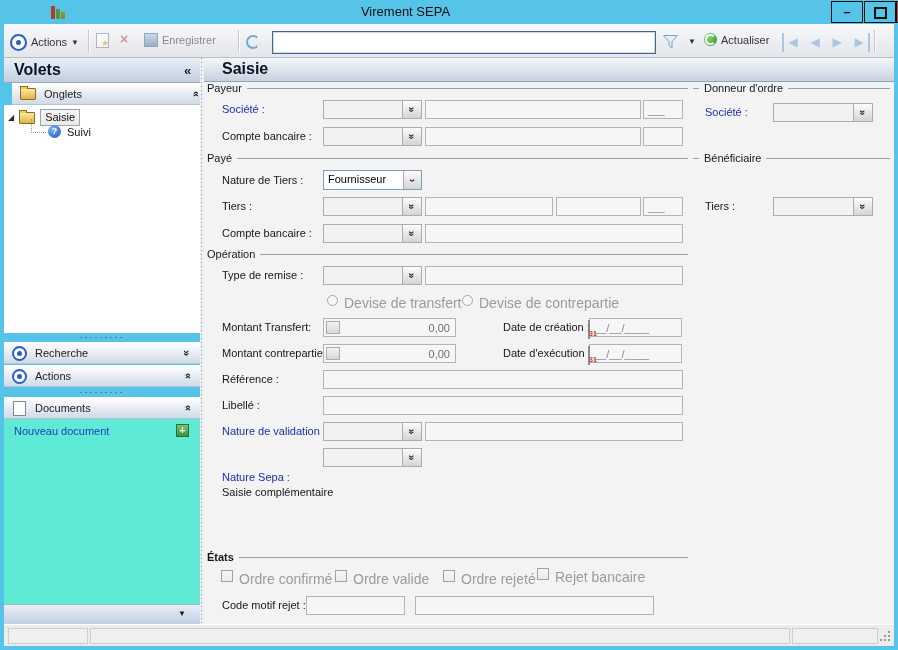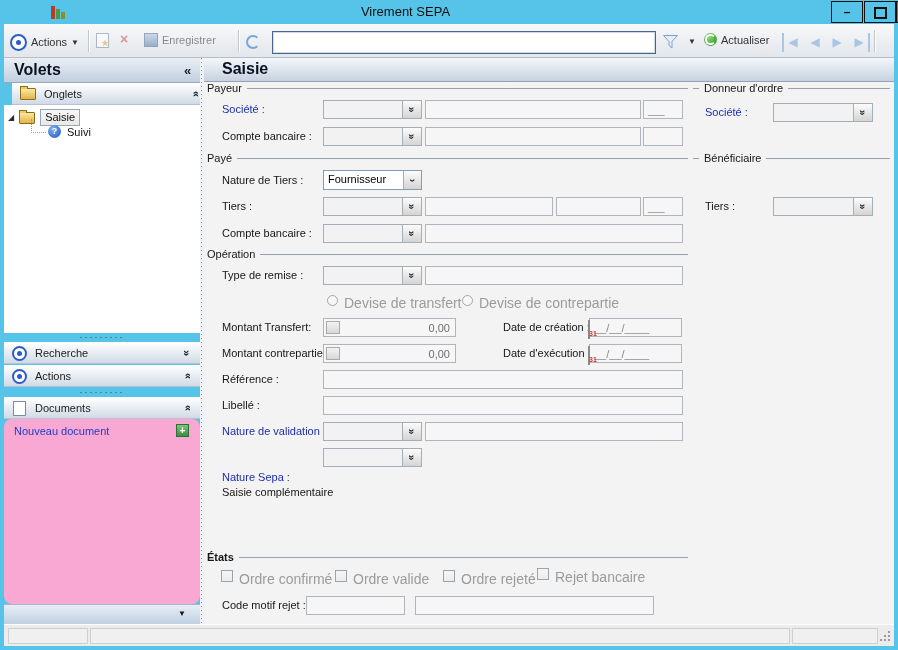--- a/index.html
+++ b/index.html
@@ -169,21 +169,21 @@
       </span>
     <span style="margin-left:8px;">Actions</span>
     <span class="chev rotm90" style="margin-left:auto;margin-right:10px;">»</span>
   </div>
   <div class="abs dots" style="left:4px;top:388px;width:196px;">·········</div>
   <div class="abs secbar" style="left:4px;top:397px;width:196px;height:22px;">
     <span class="page" style="margin-left:9px;"></span>
     <span style="margin-left:9px;">Documents</span>
     <span class="chev rotm90" style="margin-left:auto;margin-right:10px;">»</span>
   </div>
-  <div class="abs" style="left:4px;top:419px;width:196px;height:185px;background:#f9a8d4;border-radius:8px;">
+  <div class="abs" style="left:4px;top:419px;width:196px;height:185px;background:#5eead4;">
     <span class="abs link" style="left:10px;top:6px;">Nouveau document</span>
     <span class="abs plusbtn" style="left:172px;top:5px;">+</span>
   </div>
   <div class="abs botbar" style="left:4px;top:604px;width:196px;height:20px;">
     <span class="abs" style="left:174px;top:4px;font-size:8px;color:#161616;">▼</span>
   </div>
 
   <div class="abs splitter" style="left:200px;top:58px;width:4px;height:566px;">
     <div class="abs splitline" style="left:1px;top:0;height:566px;"></div>
   </div>

